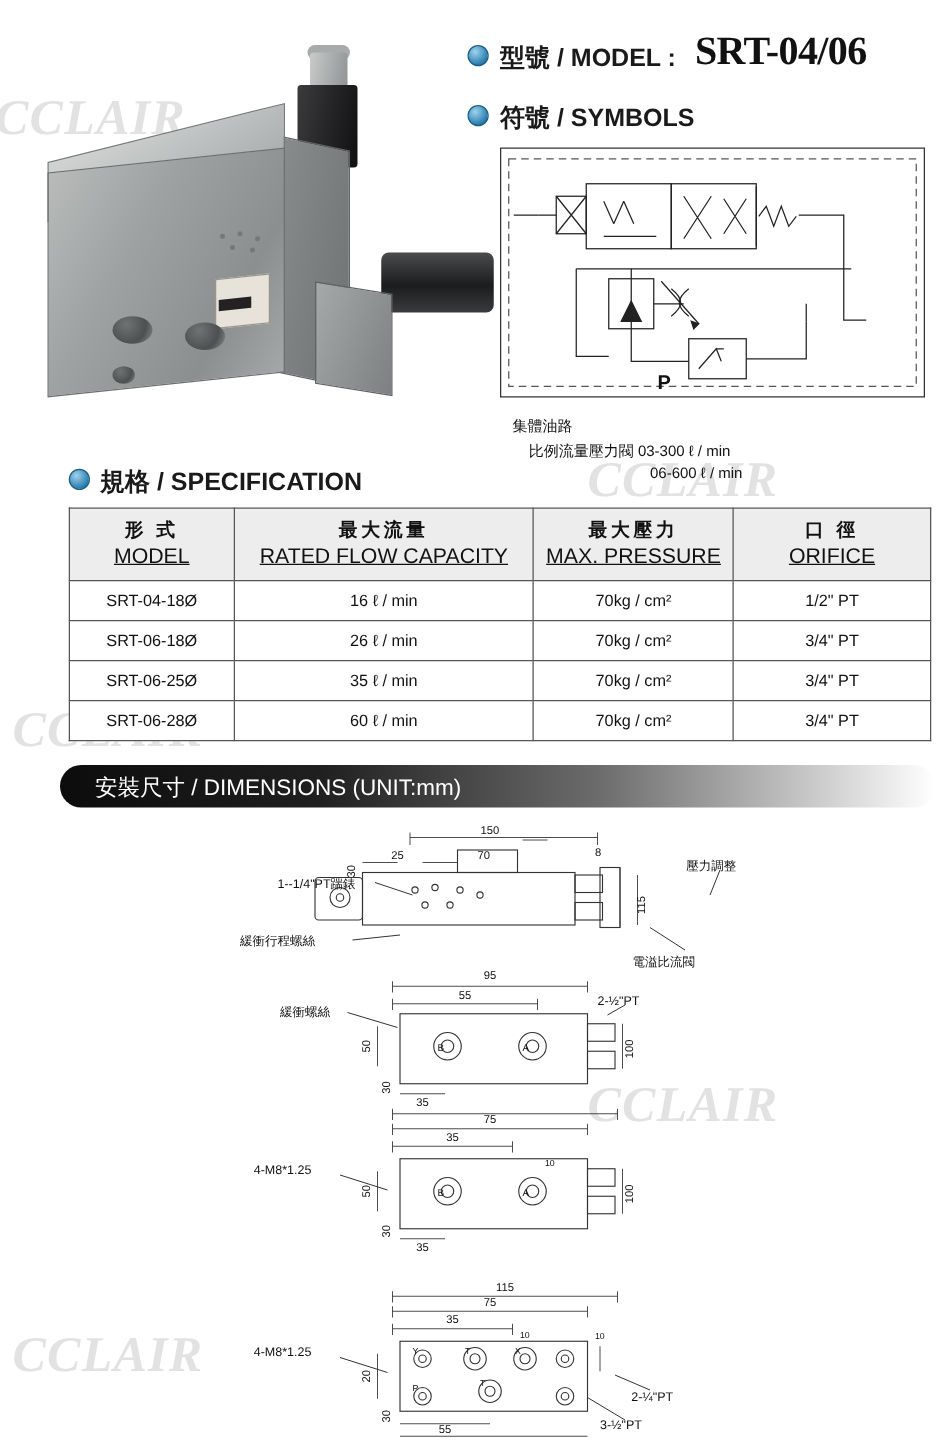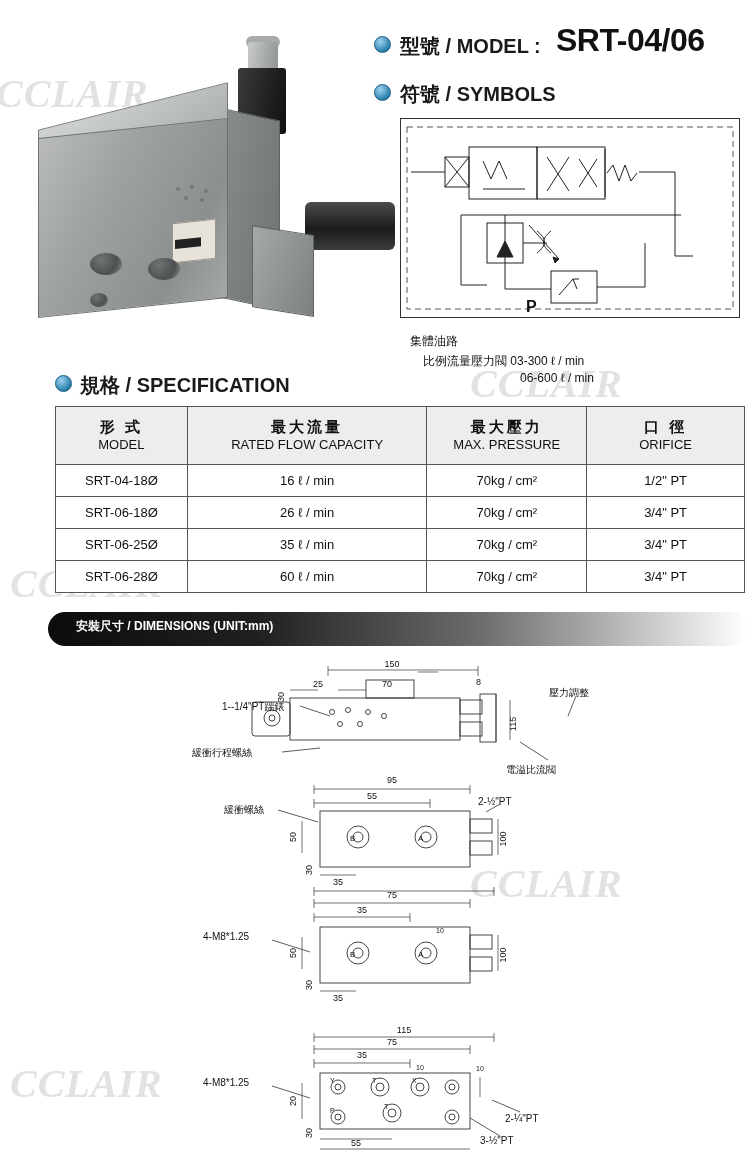--- a/index.html
+++ b/index.html
@@ -102,21 +102,21 @@
     border:1px solid #1d5f83;
   }
   .head-text {
     position:absolute; font-size:20px; font-weight:bold;
     font-family:"Liberation Sans", sans-serif; color:#1a1a1a;
     white-space:nowrap;
   }
   .model-val {
     position:absolute; font-size:32px; font-weight:bold; letter-spacing:-0.5px;
     color:#111; white-space:nowrap;
-    font-family:Liberation Sans, sans-serif;
+    font-family:Liberation Serif, serif;
   }
 
   
   .sym-box {
     position:absolute; left:400px; top:118px; width:340px; height:200px;
     border:1px solid #333; background:#fff;
   }
   .sym-caption {
     position:absolute; font-size:12px; color:#111; white-space:nowrap;
   }
@@ -126,32 +126,32 @@
     position:absolute; left:55px; top:406px; width:690px;
     border-collapse:collapse; background:#fff;
   }
   .spec-table th, .spec-table td {
     border:1px solid #555; text-align:center; color:#111;
   }
   .spec-table th {
     height:58px; background:#ededed; font-weight:normal; line-height:1.25;
   }
   .spec-table th .cn { font-size:15px; font-weight:bold; letter-spacing:3px; }
-  .spec-table th .en { font-size:13px; }
+  .spec-table th .en { font-size:17px;text-decoration:underline; }
   .spec-table td { height:32px; font-size:13px; }
   .col1 { width:132px; } .col2 { width:240px;margin-left:12px; } .col3 { width:160px; } .col4 { width:158px; }
 
   
   .dim-banner {
     position:absolute; left:48px; top:612px; width:700px; height:34px;
     border-radius:17px;
     background: linear-gradient(90deg,#0c0c0c 0%, #202020 30%, #6d6d6d 62%, #c9c9c9 86%, #ffffff 100%);
   }
   .dim-banner .txt {
-    position:absolute; left:28px; top:6px; color:#fff; font-size:12px; font-weight:bold;
+    position:absolute; left:28px; top:6px; color:#fff; font-size:18px; font-weight:normal;
     white-space:nowrap;
   }
 
   
   .dwg { position:absolute; }
   .dwg svg { display:block; }
   .lead { position:absolute; font-size:10px; color:#111; white-space:nowrap; }
 </style>
 </head>
 <body>

